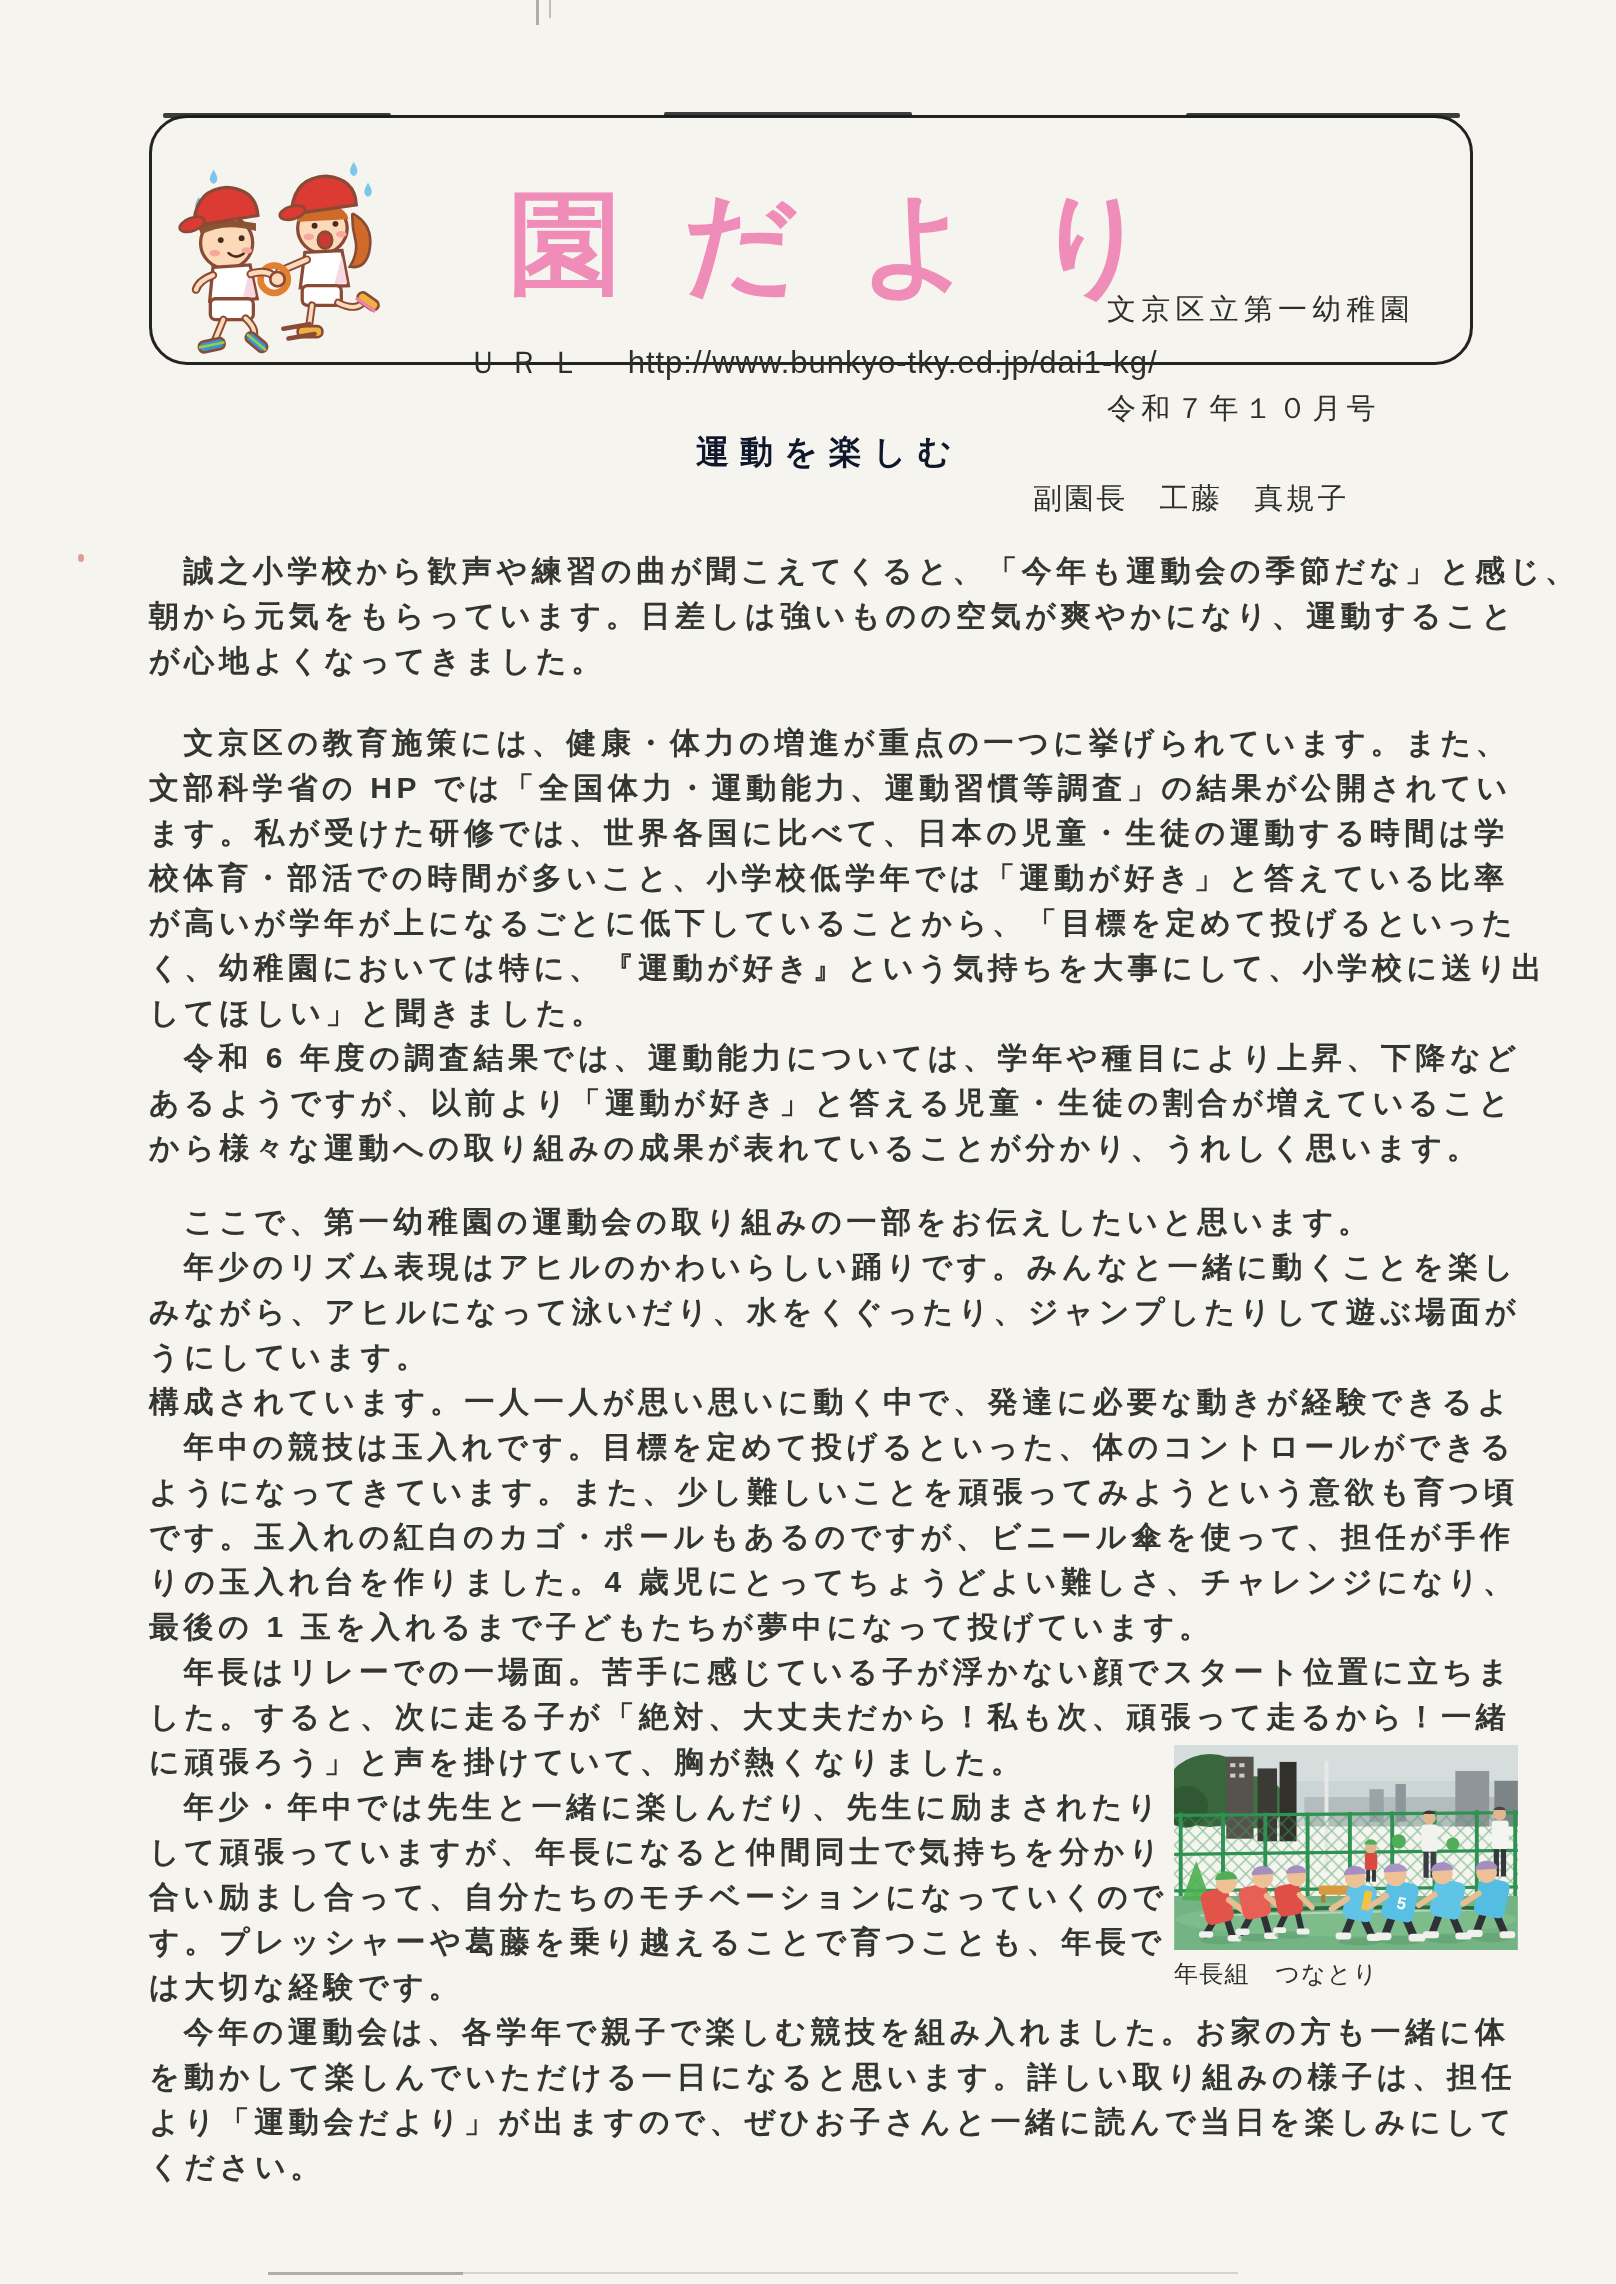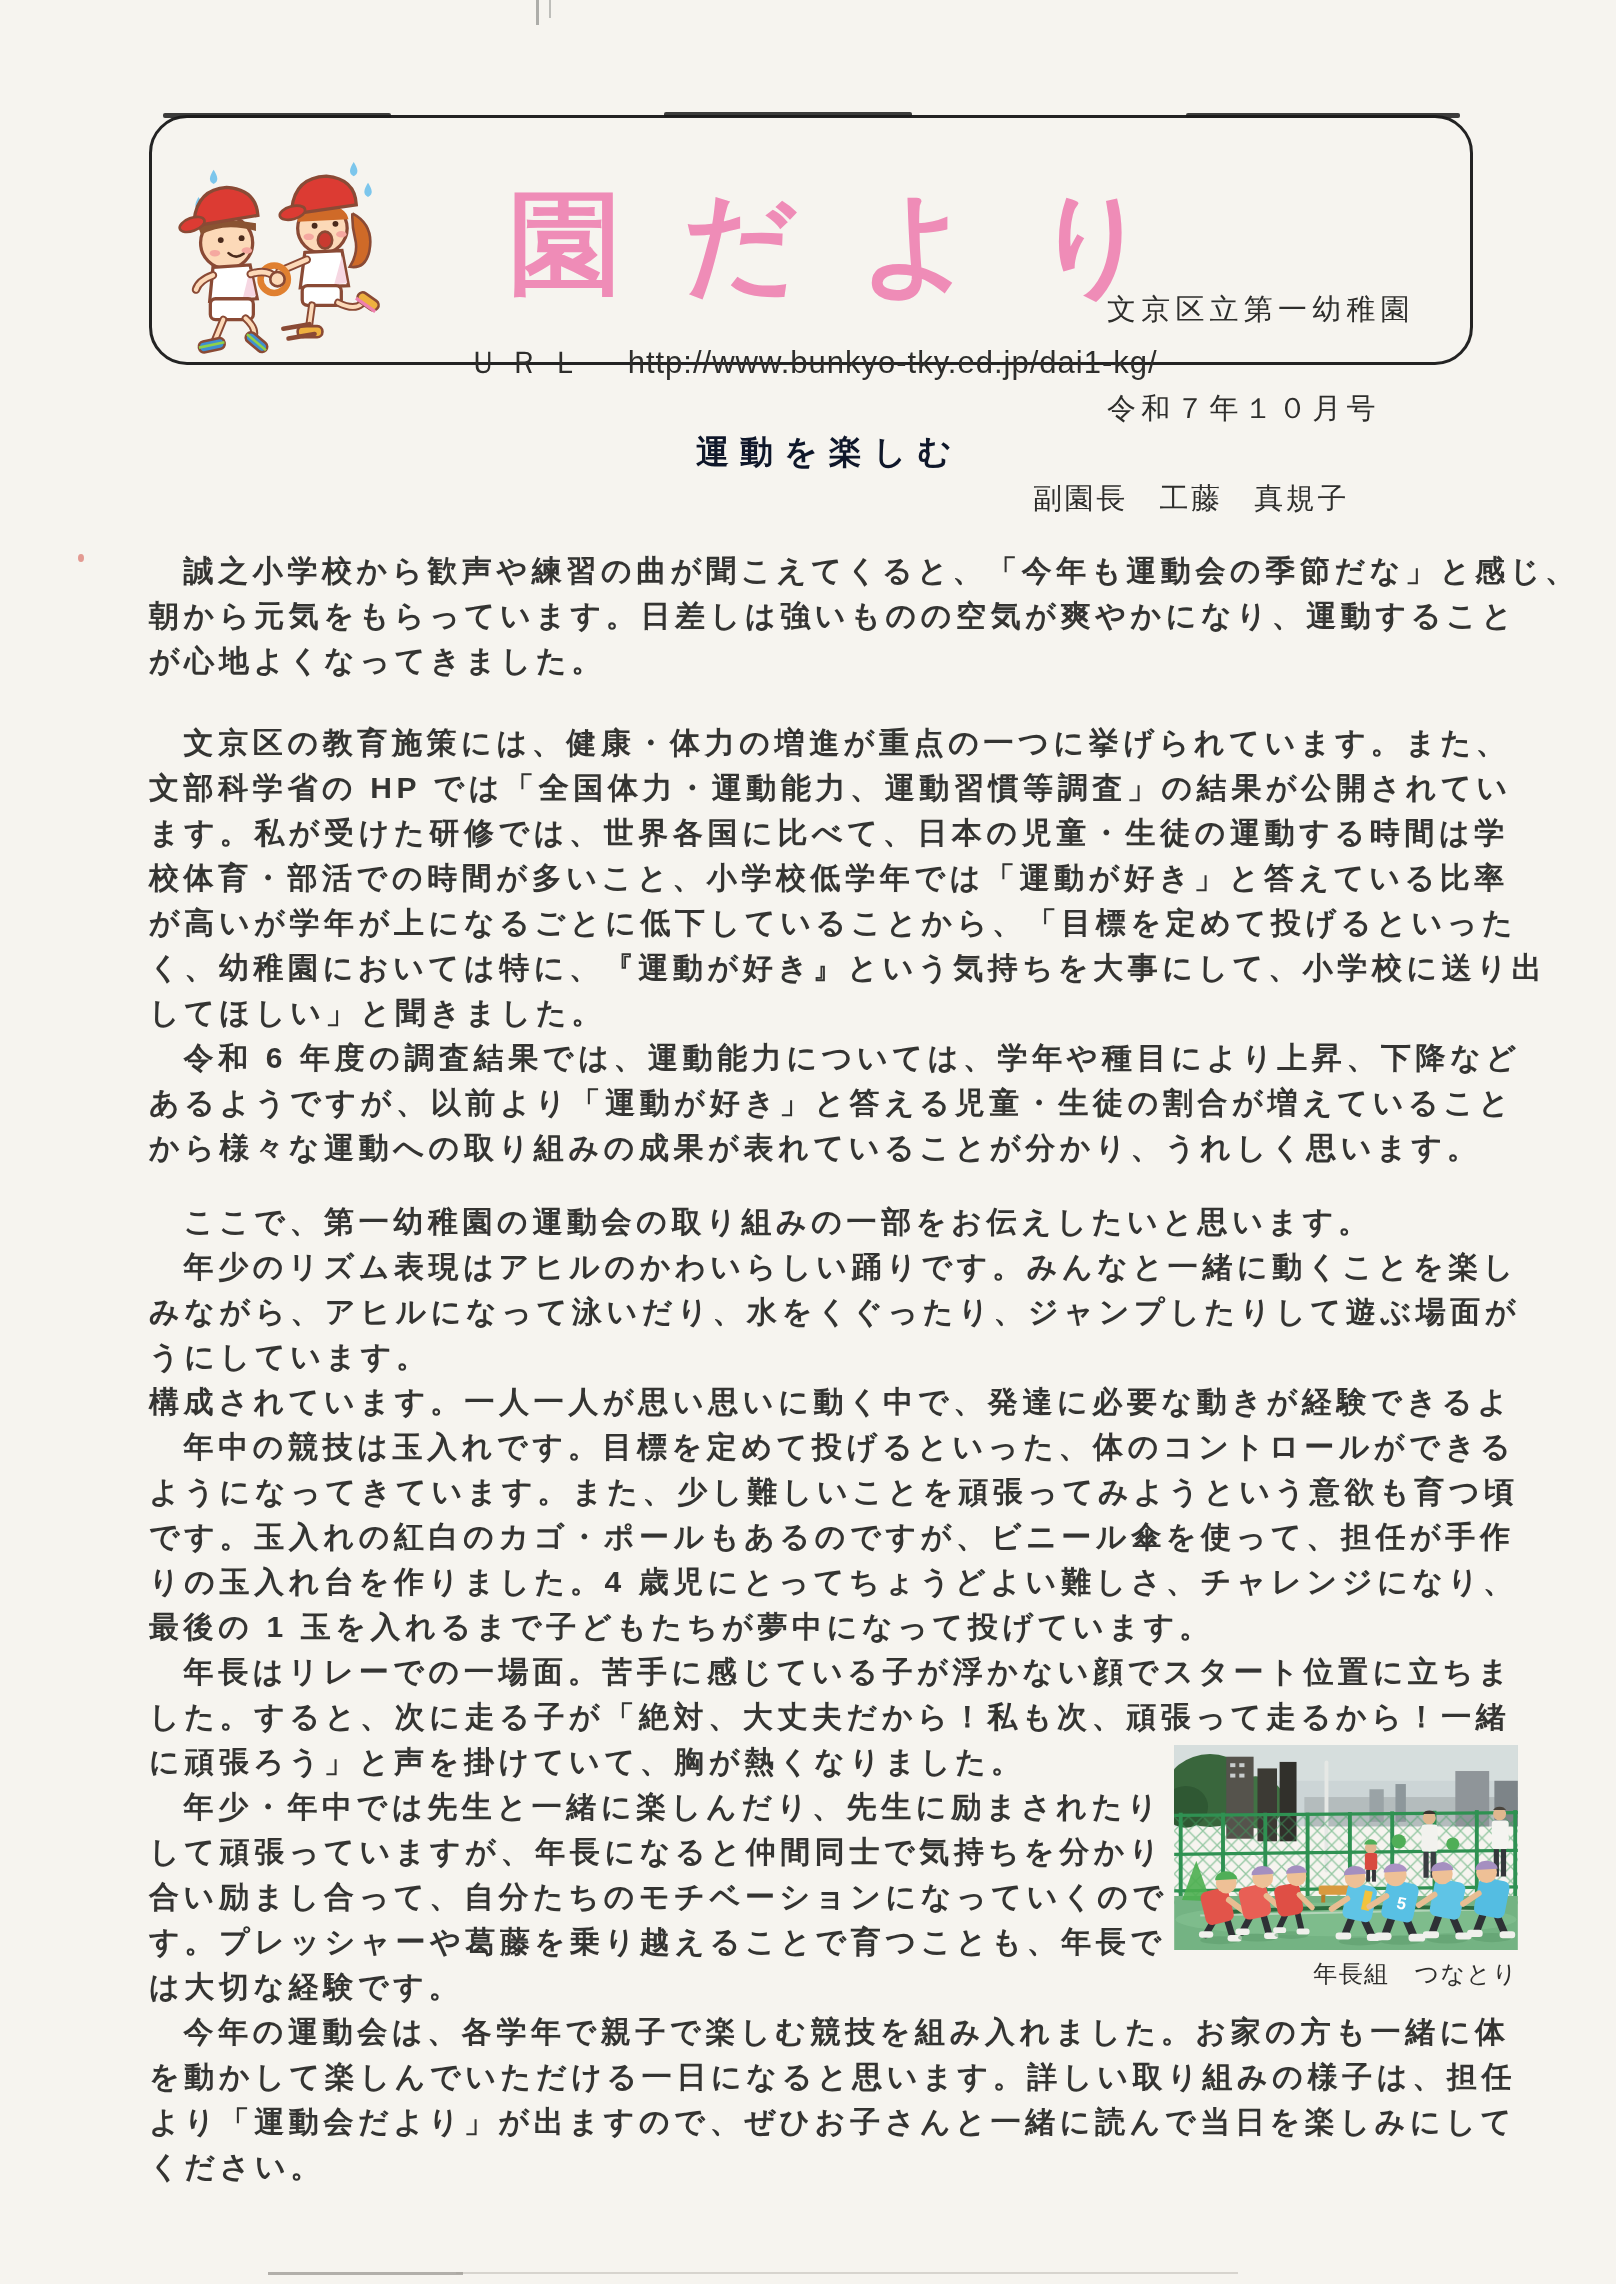--- a/index.html
+++ b/index.html
@@ -50,21 +50,21 @@
   .line{height:45px; white-space:pre;}
   .gap1{height:37px;} .gap2{height:29px;}
   
   .photo{
     position:absolute; left:1174px; top:1745px; width:344px; height:205px;
     margin:0; overflow:hidden;
   }
   .photo svg{display:block;}
   .photo-caption{
     position:absolute; left:1174px; top:1958px; width:344px;
-    text-align:right; font-size:24px; letter-spacing:1.3px; color:#2e2e2c; white-space:pre;
+    text-align:left; font-size:24px; letter-spacing:1.3px; color:#2e2e2c; white-space:pre;
   }
   
   .artifact{position:absolute;}
   .tmark1{left:536px; top:0; width:2.6px; height:25px; background:#8f8f8b; opacity:.7;}
   .tmark2{left:549px; top:0; width:2px; height:18px; background:#9a9a96; opacity:.6;}
   .bline-faint{left:456px; top:2272px; width:782px; height:2px; background:#d7d4ce;}
   .bline-dark{left:268px; top:2272px; width:195px; height:3.3px; background:#a19e98; opacity:.8;}
   .speck-red{left:78px; top:554px; width:5.9px; height:7.8px; background:#d96a60; border-radius:50%; opacity:.65;}
 </style>
 </head>

